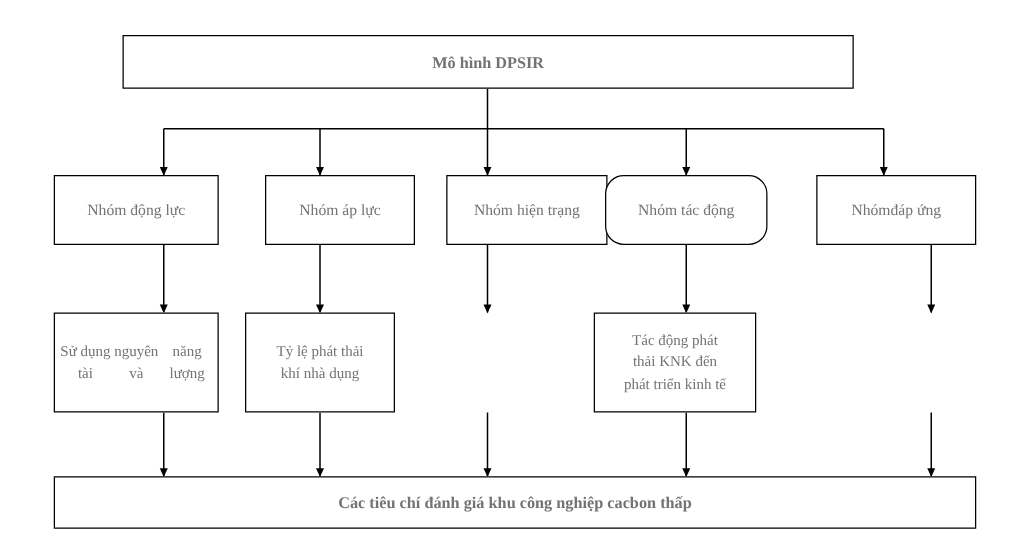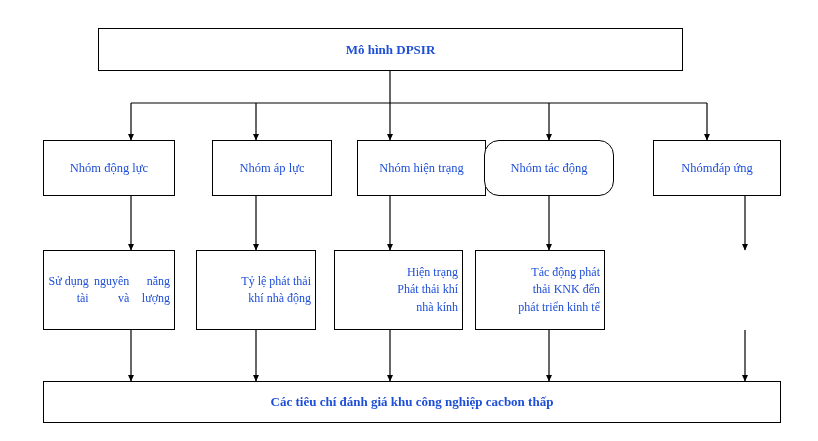--- a/index.html
+++ b/index.html
@@ -16,22 +16,22 @@
     overflow: hidden;
   }
   .box {
     position: absolute;
     box-sizing: border-box;
     border: 1px solid #000000;
     background: #ffffff;
     display: flex;
     align-items: center;
     justify-content: center;
-    text-align: right;
-    color: #1d4ed8;
+    text-align: center;
+    color: #737373;
   }
   .title-box {
     font-weight: bold;
     font-size: 13px;
   }
   .group-box {
     font-size: 12.5px;
   }
   .detail-box {
     font-size: 12px;
@@ -111,28 +111,23 @@
   </div>
 
   <div class="box detail-box" style="left:43px; top:250px; width:132px; height:80px; ">
     <span class="txt">Sử dụng tài</span>
     <span class="txt">nguyên và</span>
     <span class="txt">năng lượng</span>
   </div>
 
   <div class="box detail-box" style="left:196px; top:250px; width:120px; height:80px; flex-direction:column;">
     <span class="txt">Tỷ lệ phát thải</span>
-    <span class="txt">khí nhà động</span>
+    <span class="txt">khí nhà dụng</span>
   </div>
 
-  <div class="box detail-box" style="left:334px; top:250px; width:129px; height:80px; flex-direction:column;">
-    <span class="txt">Hiện trạng</span>
-    <span class="txt">Phát thải khí</span>
-    <span class="txt">nhà kính</span>
-  </div>
 
   <div class="box detail-box" style="left:475px; top:250px; width:130px; height:80px; flex-direction:column;">
     <span class="txt">Tác động    phát</span>
     <span class="txt">thải KNK đến</span>
     <span class="txt">phát triển kinh tế</span>
   </div>
 
 
   <div class="box footer-box" style="left:43px; top:381px; width:738px; height:42px;">
     <span>Các tiêu chí đánh giá khu công nghiệp cacbon thấp</span>

